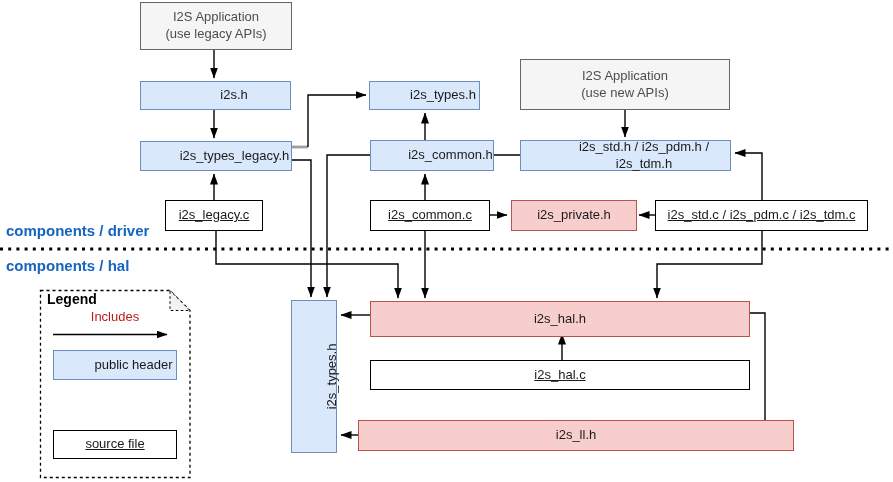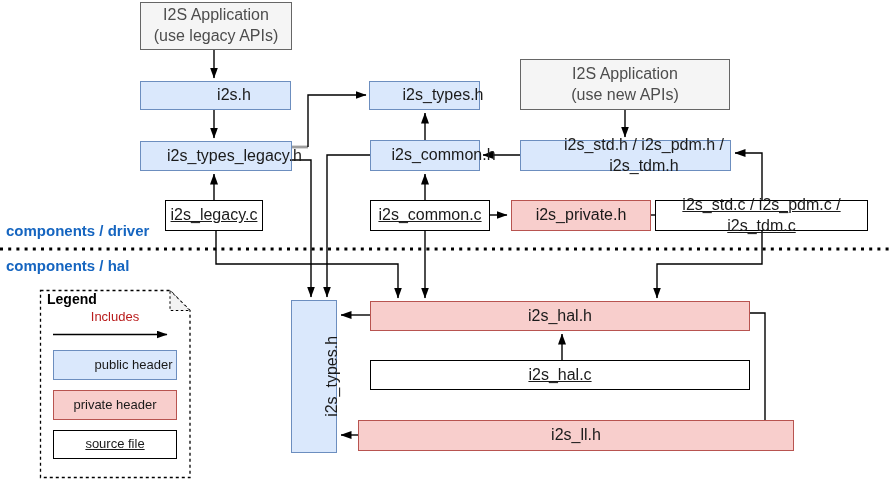--- a/index.html
+++ b/index.html
@@ -11,21 +11,21 @@
   }
   html,body{margin:0;padding:0;background:#ffffff;}
   .canvas{
     position:relative; width:893px; height:482px; background:#ffffff;
     font-family:"Liberation Sans","DejaVu Sans",sans-serif; overflow:hidden;
   }
   .edges{position:absolute;left:0;top:0;width:893px;height:482px;}
   .node{
     position:absolute; box-sizing:border-box;
     display:flex; align-items:center; justify-content:center;
-    font-size:16px; color:#1a1a1a; text-align:center;
+    font-size:13px; color:#1a1a1a; text-align:center;
     white-space:pre-line; line-height:1.3;
   }
   .node.public{background:var(--public-fill); border:1px solid var(--public-stroke);padding-left:37px;}
   .node.private{background:var(--private-fill); border:1px solid var(--private-stroke);}
   .node.source{background:var(--source-fill); border:1px solid var(--source-stroke);text-decoration:underline;}
   .node.app{background:var(--app-fill); border:1px solid var(--app-stroke); color:#4d4d4d;}
   .vlabel{transform:rotate(-90deg); white-space:nowrap;}
   .section-label{
     position:absolute; left:6px; font-size:15px; font-weight:bold;
     color:var(--section-label); white-space:nowrap;
@@ -83,33 +83,32 @@
   <div class="section-label" style="top:257px">components / hal</div>
   <div class="section-label" style="top:222px">components / driver</div>
 
   <div class="node app" style="left:140px;top:2px;width:152px;height:48px">I2S Application
 (use legacy APIs)</div>
   <div class="node public" style="left:140px;top:81px;width:151px;height:29px">i2s.h</div>
   <div class="node public" style="left:369px;top:81px;width:111px;height:29px">i2s_types.h</div>
   <div class="node app" style="left:520px;top:59px;width:210px;height:51px">I2S Application
 (use new APIs)</div>
   <div class="node public" style="left:140px;top:141px;width:152px;height:30px">i2s_types_legacy.h</div>
-  <div class="node public" style="left:370px;top:140px;width:110px;height:31px">i2s_common.h</div>
+  <div class="node public" style="left:370px;top:140px;width:124px;height:31px">i2s_common.h</div>
   <div class="node public" style="left:520px;top:140px;width:211px;height:31px">i2s_std.h / i2s_pdm.h / i2s_tdm.h</div>
   <div class="node source" style="left:165px;top:200px;width:98px;height:31px">i2s_legacy.c</div>
   <div class="node source" style="left:370px;top:200px;width:120px;height:31px">i2s_common.c</div>
-  <div class="node private" style="left:511px;top:200px;width:140px;height:31px">i2s_private.h</div>
+  <div class="node private" style="left:511px;top:200px;width:126px;height:31px">i2s_private.h</div>
   <div class="node source" style="left:655px;top:200px;width:213px;height:31px">i2s_std.c / i2s_pdm.c / i2s_tdm.c</div>
 
   <div class="node public" style="left:291px;top:300px;width:46px;height:153px">
     <span class="vlabel">i2s_types.h</span>
   </div>
-  <div class="node private" style="left:370px;top:301px;width:380px;height:30px">i2s_hal.h</div>
+  <div class="node private" style="left:370px;top:301px;width:380px;height:36px">i2s_hal.h</div>
   <div class="node source" style="left:370px;top:360px;width:380px;height:30px">i2s_hal.c</div>
   <div class="node private" style="left:358px;top:420px;width:436px;height:31px">i2s_ll.h</div>
 
   <div class="legend-title">Legend</div>
   <div class="legend-includes">Includes</div>
   <div class="swatch public node" style="top:350px">public header</div>
-  <div class="swatch private node" style="top:390px">private header</div>
   <div class="swatch source node" style="top:430px;height:29px">source file</div>
 
 </div>
 
 </body></html>

